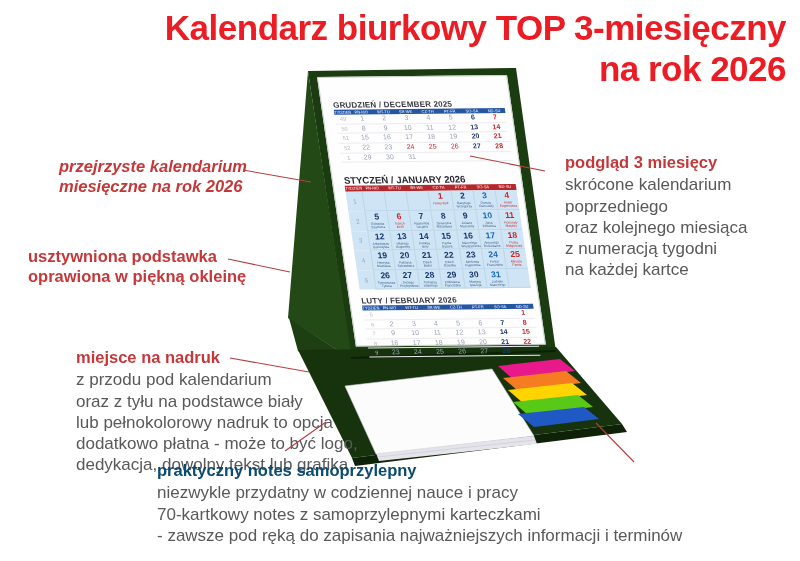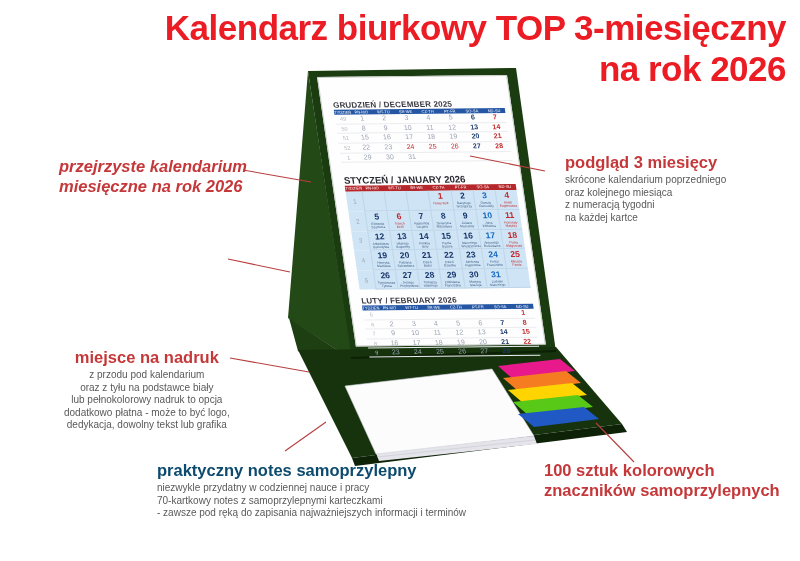--- a/index.html
+++ b/index.html
@@ -8,24 +8,24 @@
     font-family:"Liberation Sans", sans-serif;
   }
   
   .page-title{
     position:absolute;top:8px;right:14px;text-align:right;z-index:4;
     font-weight:bold;font-size:35px;line-height:1.17;letter-spacing:-0.5px;
   }
   
   .anno{position:absolute;z-index:4;}
   .anno .h{font-weight:bold;font-size:16.5px;line-height:1.24;white-space:pre-line;}
-  .anno .b{font-size:10px;line-height:1.25;margin-top:2px;white-space:pre-line;color:#59595b;}
+  .anno .b{font-size:17px;line-height:1.25;margin-top:2px;white-space:pre-line;color:#59595b;}
   .a1{left:59px;top:156px;}
   .a2{left:28px;top:246px;}
-  .a3{left:64px;top:347px;text-align:center;}
+  .a3{left:76px;top:347px;}
   .a4{left:157px;top:460px;}
   .a5{left:544px;top:460px;}
   .a6{left:557px;top:152px;margin-left:8px;}
   
   .layer{position:absolute;left:0;top:0;z-index:1;pointer-events:none;}
   .layer.top{z-index:5;}
   
   .card{
     position:absolute;left:317px;top:77px;width:190px;height:270px;z-index:2;
     background:#fefefe;border:0.5px solid #c9cec9;box-sizing:border-box;
@@ -394,38 +394,38 @@
 <div class="page-title" style="color: rgb(236, 28, 36);">
   <div>Kalendarz biurkowy TOP 3-miesięczny</div>
   <div>na rok 2026</div>
 </div>
 
 <div class="anno a1">
   <div class="h" style="color: rgb(197, 56, 58); font-style: italic;">przejrzyste kalendarium
 miesięczne na rok 2026</div>
 </div>
 <div class="anno a2">
+  <div class="h" style="color: rgb(197, 56, 58);">usztywniona podstawka
+oprawiona w piękną okleinę</div>
 </div>
 <div class="anno a3">
   <div class="h" style="color: rgb(197, 56, 58);">miejsce na nadruk</div>
   <div class="b">z przodu pod kalendarium
 oraz z tyłu na podstawce biały
 lub pełnokolorowy nadruk to opcja
 dodatkowo płatna - może to być logo,
 dedykacja, dowolny tekst lub grafika</div>
 </div>
 <div class="anno a4">
   <div class="h" style="color: #0c4a6e;">praktyczny notes samoprzylepny</div>
   <div class="b">niezwykle przydatny w codziennej nauce i pracy
 70-kartkowy notes z samoprzylepnymi karteczkami
 - zawsze pod ręką do zapisania najważniejszych informacji i terminów</div>
 </div>
 <div class="anno a5">
-  <div class="h" style="color: rgb(197, 56, 58);">100 sztuk kolorowych
-znaczników samoprzylepnych</div>
 </div>
 <div class="anno a6">
   <div class="h" style="color: rgb(197, 56, 58);">podgląd 3 miesięcy</div>
   <div class="b">skrócone kalendarium poprzedniego
 oraz kolejnego miesiąca
 z numeracją tygodni
 na każdej kartce</div>
 </div>
 
 </body></html>

